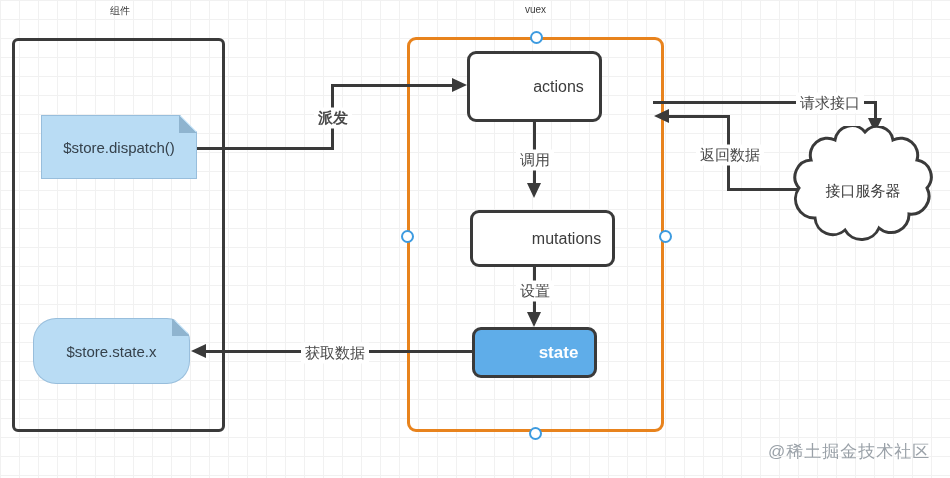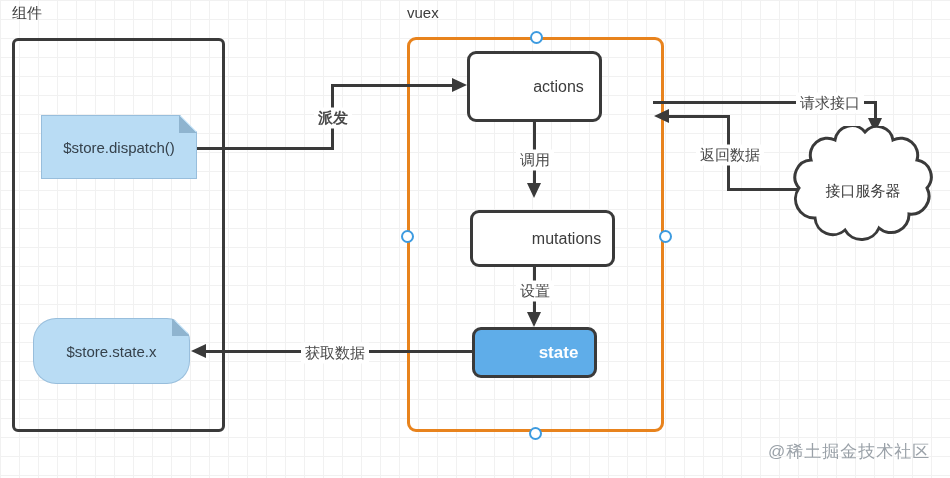--- a/index.html
+++ b/index.html
@@ -14,21 +14,21 @@
     background-color:#ffffff;
     background-image:
       linear-gradient(#f1f1f1 1px, transparent 1px),
       linear-gradient(90deg, #f1f1f1 1px, transparent 1px),
       linear-gradient(#eaeaea 1px, transparent 1px),
       linear-gradient(90deg, #eaeaea 1px, transparent 1px);
     background-size:19px 19px,19px 19px,95px 95px,95px 95px;
   }
   .abs{position:absolute;}
   .panel-title{
-    font-size:15px;color:#3c3c3c;text-align:left;
+    font-size:10px;color:#3c3c3c;text-align:center;
   }
   .container-box{
     border:3px solid #3a3a3a;border-radius:6px;
     background:transparent;box-sizing:border-box;
   }
   .vuex-box{
     border:3px solid #e8831d;border-radius:9px;
     background:transparent;box-sizing:border-box;
   }
   .node{

